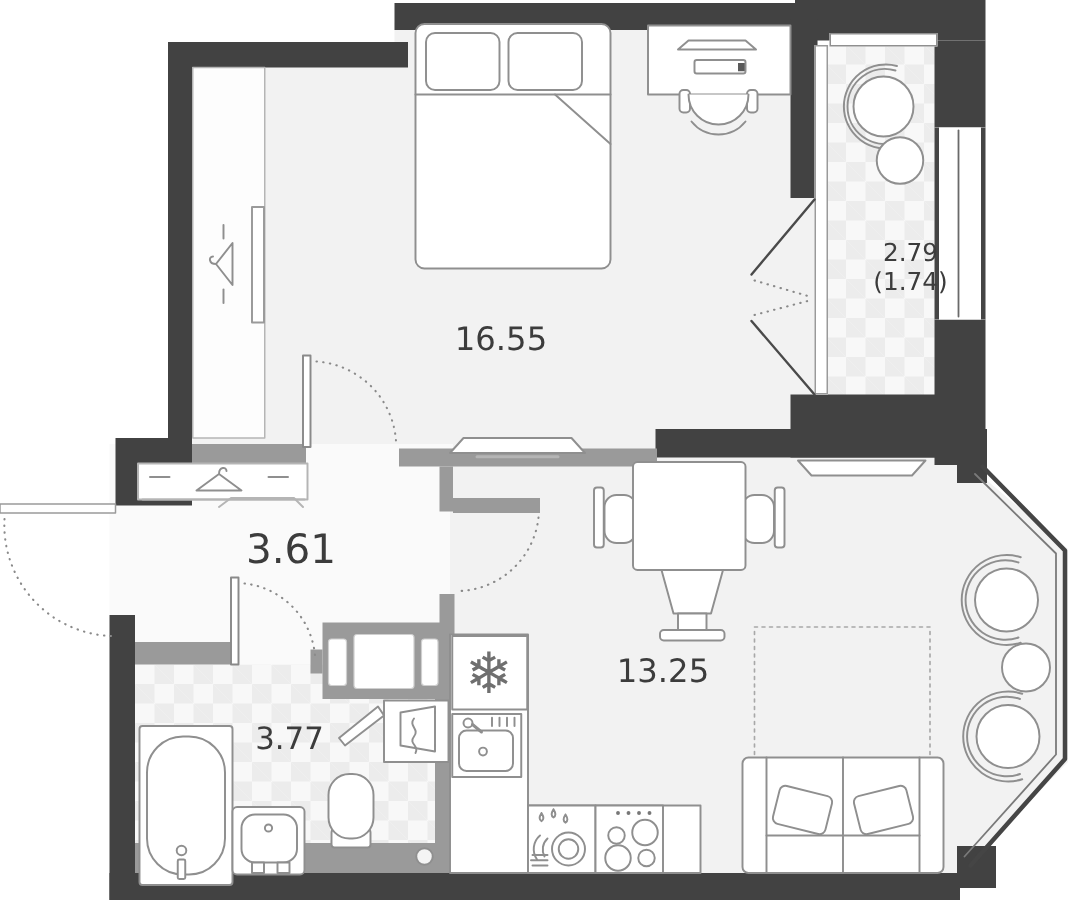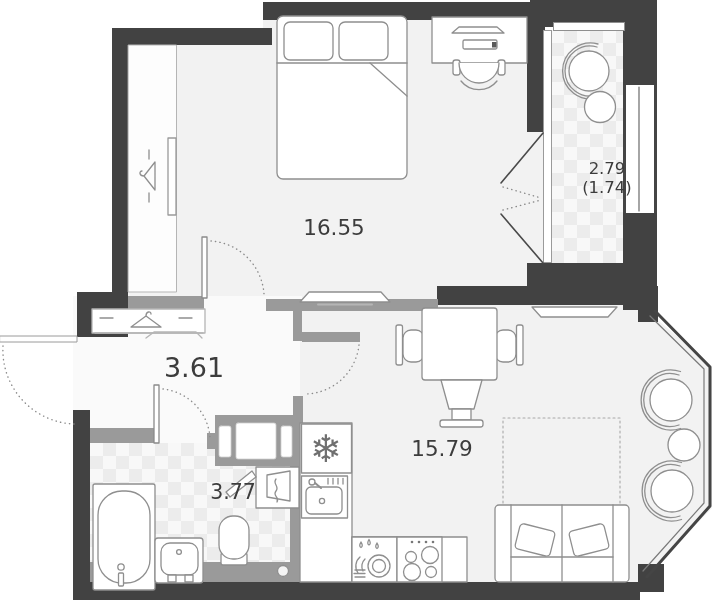--- a/index.html
+++ b/index.html
@@ -262,16 +262,16 @@
       </g>
     </g>
   </svg>
 
   <div class="lbl" style="left:334px;top:227px;">16.55</div>
   <div class="lbl small" style="left:563px;top:178px;margin-left:44px;">
     <div>2.79</div>
     <div>(1.74)</div>
   </div>
   <div class="lbl" style="left:194px;top:367px;font-size:27px;">3.61</div>
-  <div class="lbl" style="left:193px;top:492px;font-size:20.5px;margin-left:40px;">3.77</div>
-  <div class="lbl" style="left:442px;top:448px;">15.79</div>
+  <div class="lbl" style="left:193px;top:492px;font-size:20.5px;">3.77</div>
+  <div class="lbl" style="left:442px;top:448px;">13.25</div>
 
 </div>
 
 </body></html>

